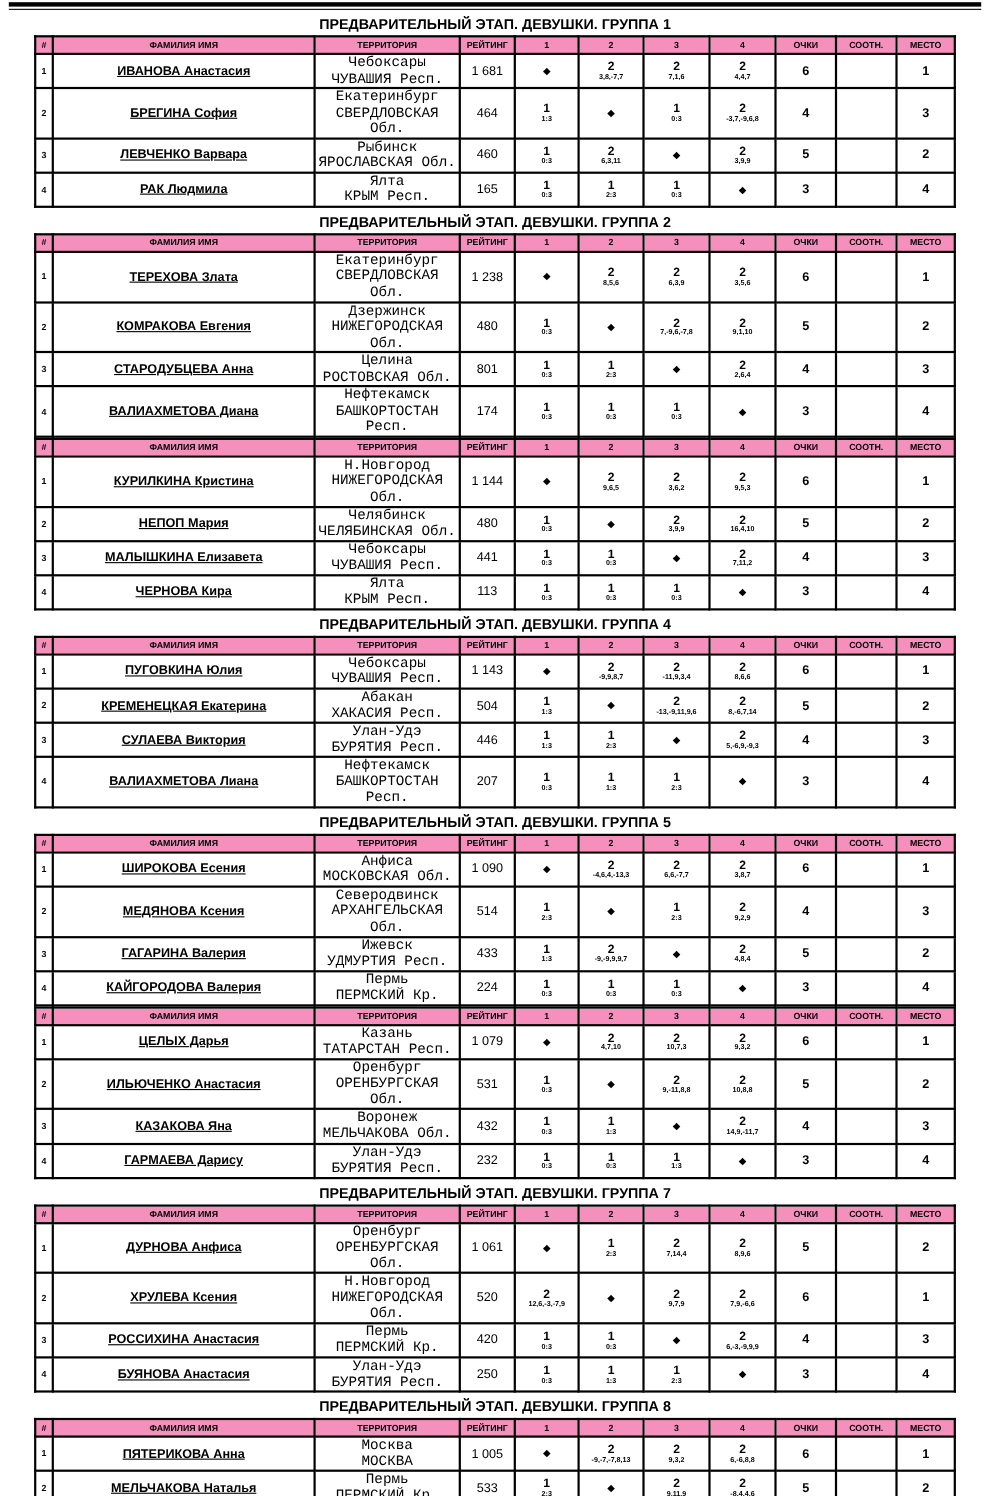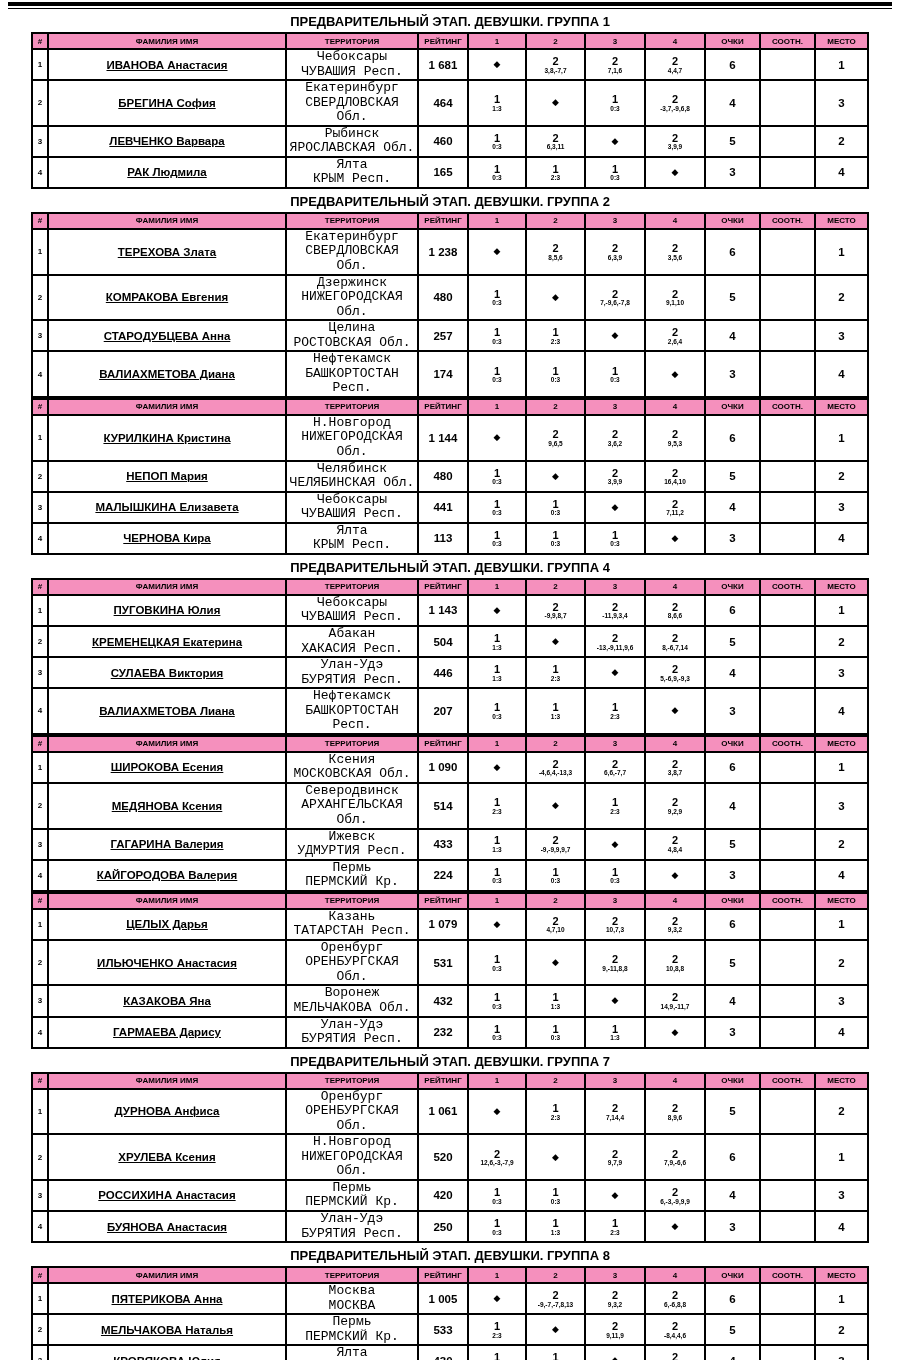--- a/index.html
+++ b/index.html
@@ -13,21 +13,21 @@
   .gtitle{font-size:13px;font-weight:bold;text-align:center;margin:5px 0 3px;}
   table.gtable{border-collapse:collapse;table-layout:fixed;width:836px;margin:0 auto;}
   table.gtable th,table.gtable td{
     border:2px solid #000;padding:0;text-align:center;overflow:hidden;vertical-align:middle;
   }
   thead th{background:var(--pink);font-size:8px;font-weight:bold;height:14px;}
   tbody tr{height:31px;}
   td.cnum{font-size:8px;font-weight:bold;}
   td.cname{text-align:left;padding-left:4px;font-size:11.5px;font-weight:bold;white-space:nowrap;text-decoration:underline;}
   td.cterr{font-size:13px;line-height:1.12;font-family:Liberation Mono, monospace;}
-  td.crating{text-align:right;padding-right:3px;font-size:11.5px;font-weight:bold;}
+  td.crating{text-align:right;padding-right:3px;font-size:11.5px;font-weight:normal;}
   td.cmatch .mw{font-size:11px;font-weight:bold;line-height:1.15;}
   td.cmatch .ms{font-size:6.5px;font-weight:bold;line-height:1;white-space:nowrap;}
   .diamond{font-size:9px;line-height:1;}
   td.cpts,td.cplace{font-size:11.5px;font-weight:bold;}
   td.cratio{font-size:10px;}
 </style>
 </head>
 <body>
 
 <div>
@@ -292,21 +292,21 @@
     <td class="cplace">2</td>
   </tr>
 
   <tr>
     <td class="cnum">3</td>
     <td class="cname">СТАРОДУБЦЕВА Анна</td>
     <td class="cterr">
       <div class="city">Целина</div>
       <div class="region">РОСТОВСКАЯ Обл.</div>
     </td>
-    <td class="crating">257</td>
+    <td class="crating">801</td>
     <td class="cmatch">
 
       <div class="mw">1</div>
       <div class="ms">0:3</div>
     </td>
     <td class="cmatch">
 
       <div class="mw">1</div>
       <div class="ms">2:3</div>
     </td>
@@ -678,20 +678,21 @@
     </td>
     <td class="cpts">3</td>
     <td class="cratio"></td>
     <td class="cplace">4</td>
   </tr>
 </tbody>
     </table>
   </section>
 
   <section class="group">
+    <div class="gtitle">ПРЕДВАРИТЕЛЬНЫЙ ЭТАП. ДЕВУШКИ. ГРУППА 5</div>
     <table class="gtable">
       <colgroup>
         <col style="width:16px">
             <col style="width:238px">
             <col style="width:132px">
             <col style="width:50px">
         <col style="width:58px">
             <col style="width:59px">
             <col style="width:60px">
             <col style="width:60px">
@@ -712,21 +713,21 @@
           <th>ОЧКИ</th>
           <th>СООТН.</th>
           <th>МЕСТО</th>
         </tr>
       </thead>
       <tbody>
   <tr>
     <td class="cnum">1</td>
     <td class="cname">ШИРОКОВА Есения</td>
     <td class="cterr">
-      <div class="city">Ксения</div>
+      <div class="city">Анфиса</div>
       <div class="region">МОСКОВСКАЯ Обл.</div>
     </td>
     <td class="crating">1 090</td>
     <td class="cmatch">
       <div class="diamond">◆</div>
 
     </td>
     <td class="cmatch">
 
       <div class="mw">2</div>

